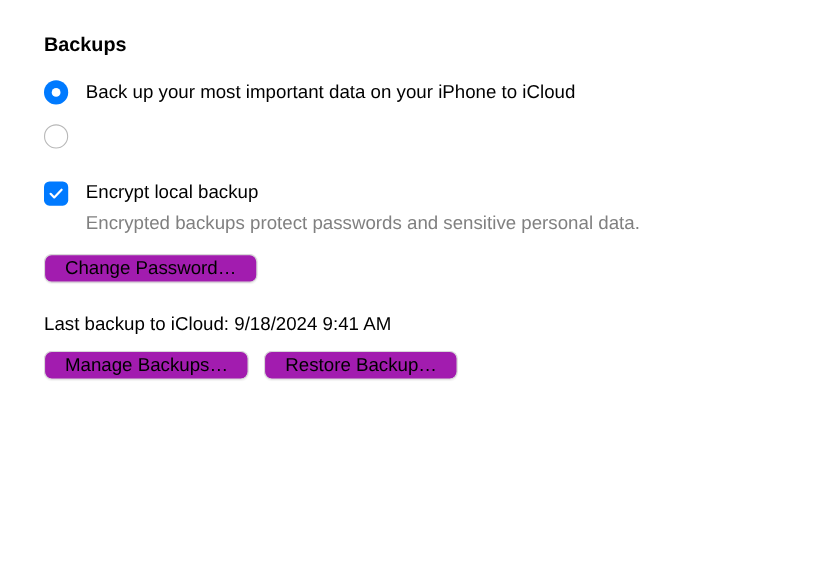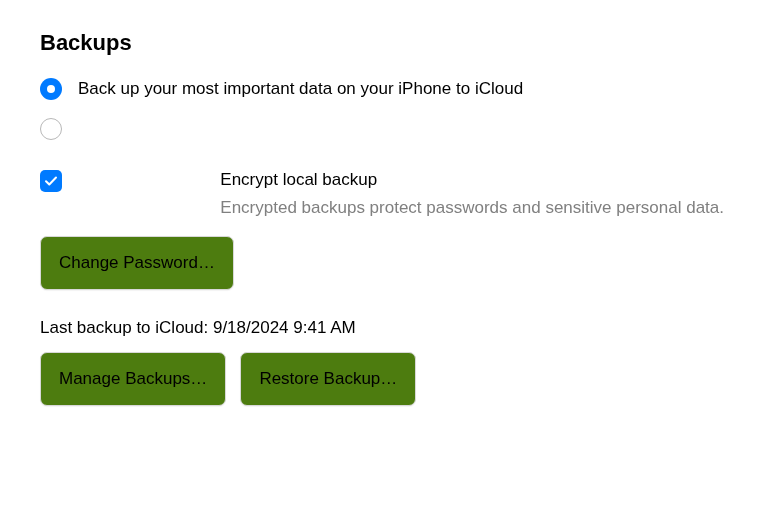--- a/index.html
+++ b/index.html
@@ -12,21 +12,21 @@
       background: #ffffff;
       width: 764px;
       height: 514px;
       padding: 30px 40px;
       color: #000000;
       font-size: 17px;
       -webkit-font-smoothing: antialiased;
     }
     .section-title {
       font-weight: 700;
-      font-size: 22px;
+      font-size: 18px;
       margin-bottom: 22px;
     }
     .radio-row {
       display: flex;
       align-items: center;
       gap: 16px;
       margin-bottom: 18px;
       cursor: pointer;
     }
     .radio-outer {
@@ -51,21 +51,20 @@
       background: #ffffff;
     }
     .radio-label {
       color: #000;
       font-size: 17px;
     }
     .checkbox-block {
       margin-top: 30px;
       display: flex;
       gap: 16px;
-      justify-content: space-between;
     }
     .checkbox {
       width: 22px;
       height: 22px;
       border-radius: 5px;
       background: #007aff;
       flex-shrink: 0;
       display: flex;
       align-items: center;
       justify-content: center;
@@ -85,24 +84,24 @@
       margin-bottom: 8px;
     }
     .checkbox-desc {
       font-size: 17px;
       color: #808080;
     }
     .btn {
       display: inline-flex;
       align-items: center;
       justify-content: center;
-      padding: 16px 18px;
+      padding: 2px 18px;
       font-size: 17px;
       color: #000;
-      background: #4d7c0f;
+      background: #a21caf;
       border: 1px solid #d8d8d8;
       border-radius: 7px;
       cursor: pointer;
       font-family: inherit;
       box-shadow: 0 0.5px 1px rgba(0,0,0,0.05);
     }
     .change-password-wrap {
       margin-top: 18px;
       margin-bottom: 28px;
     }

